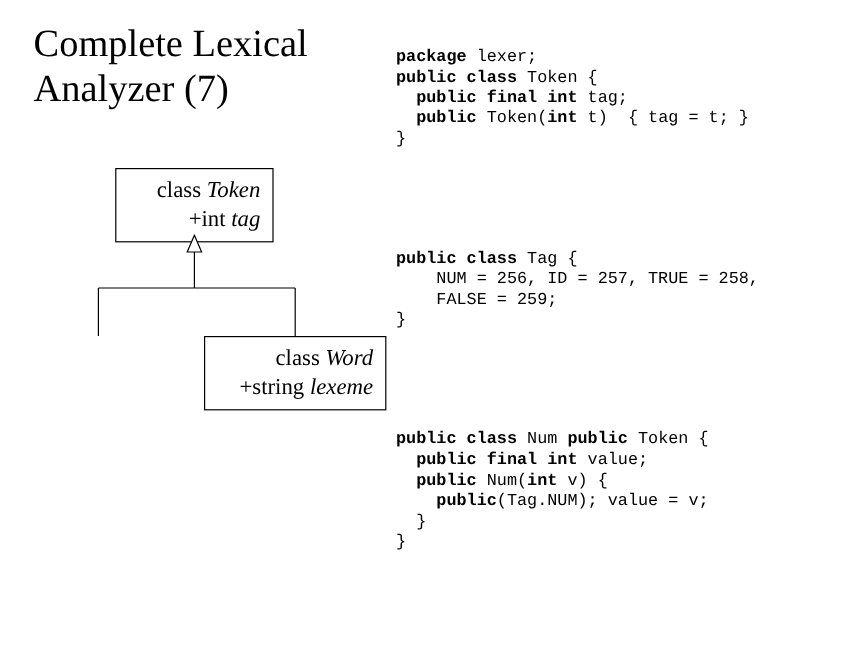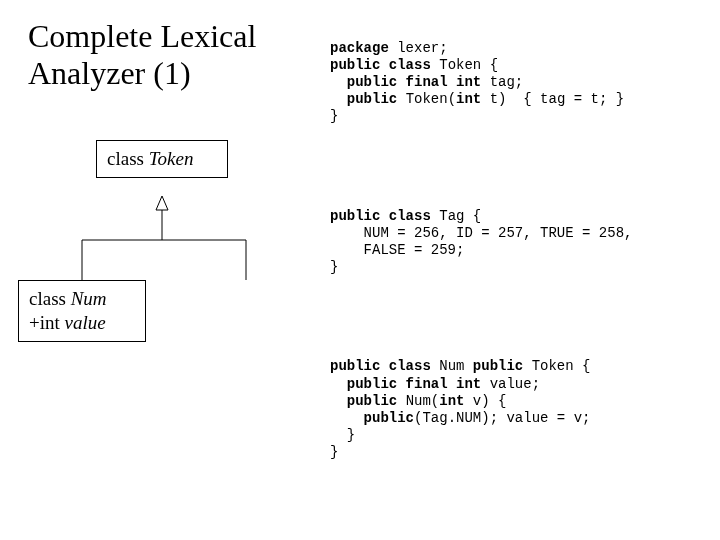--- a/index.html
+++ b/index.html
@@ -21,21 +21,21 @@
     left: 28px;
     top: 18px;
     width: 300px;
     font-size: 32px;
     line-height: 1.15;
   }
   .uml-box {
     position: absolute;
     border: 1px solid #000;
     background: #fff;
-    text-align: left;
+    text-align: right;
     font-size: 19px;
     line-height: 1.25;
     padding: 6px 10px;
     box-sizing: border-box;
   }
   .uml-box .cls-line {
     white-space: nowrap;
   }
   .uml-box .kw {
     font-weight: normal;
@@ -73,40 +73,44 @@
     line-height: 1.22;
     white-space: pre;
   }
   #code .kw { font-weight: bold; }
 </style>
 </head>
 <body>
 
 <div id="slide">
 
-  <div id="title">Complete Lexical Analyzer (1)</div>
+  <div id="title">Complete Lexical Analyzer (7)</div>
 
   <div id="box-token" class="uml-box">
     <div class="cls-line">
       <span class="kw">class</span>
       <span class="name">Token</span>
     </div>
-  </div>
-
-  <div id="box-num" class="uml-box">
-    <div class="cls-line">
-      <span class="kw">class</span>
-      <span class="name">Num</span>
-    </div>
     <div class="field">
       <span>+</span><span class="type">int</span>
-      <span class="fname">value</span>
+      <span class="fname">tag</span>
     </div>
   </div>
 
+
+  <div id="box-word" class="uml-box">
+    <div class="cls-line">
+      <span class="kw">class</span>
+      <span class="name">Word</span>
+    </div>
+    <div class="field">
+      <span>+</span><span class="type">string</span>
+      <span class="fname">lexeme</span>
+    </div>
+  </div>
 
   <svg id="inherit-svg">
 
     <line x1="82" y1="280" x2="82" y2="240" stroke="#000" stroke-width="1"></line>
     <line x1="82" y1="240" x2="162" y2="240" stroke="#000" stroke-width="1"></line>
 
     <line x1="246" y1="280" x2="246" y2="240" stroke="#000" stroke-width="1"></line>
     <line x1="246" y1="240" x2="162" y2="240" stroke="#000" stroke-width="1"></line>
 
     <line x1="162" y1="240" x2="162" y2="210" stroke="#000" stroke-width="1"></line>

